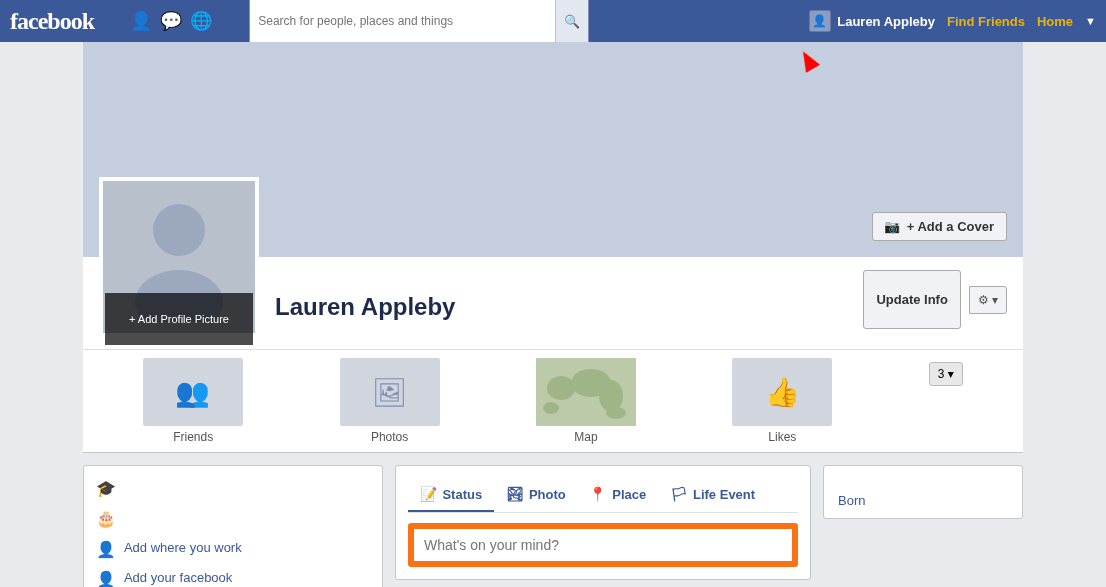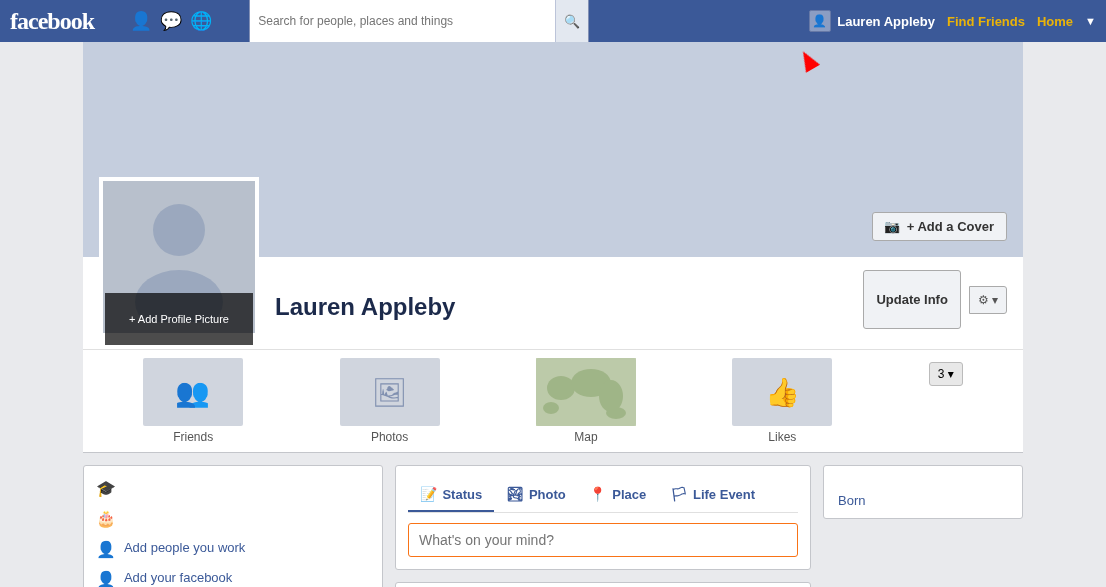--- a/index.html
+++ b/index.html
@@ -285,21 +285,21 @@
       font-weight: bold;
       border-bottom: 2px solid transparent;
     }
     .status-tab.active {
       color: #3b5998;
       border-bottom: 2px solid #3b5998;
     }
     .status-tab .tab-icon { font-size: 14px; }
     #status-input {
       width: 100%;
-      border: 1px solid #f97316;
+      border: 6px solid #f97316;
       border-radius: 3px;
       padding: 8px 10px;
       font-size: 14px;
       color: #bbb;
       outline: none;
     }
 
     
     #joined-fb-post {
       background: white;
@@ -494,21 +494,21 @@
   <div id="left-col">
     <div id="about-box">
       <div class="about-item">
         <span class="icon-bullet">🎓</span>
       </div>
       <div class="about-item">
         <span class="icon-bullet">🎂</span>
       </div>
       <div class="about-item">
         <span class="icon-bullet">👤</span>
-        <a class="link-text">Add people you work</a>
+        <a class="link-text">Add where you work</a>
       </div>
       <div class="about-item">
         <span class="icon-bullet">👤</span>
         <a class="link-text">Add your facebook</a>
       </div>
 
     </div>
   </div>
 
   <div id="right-col">

